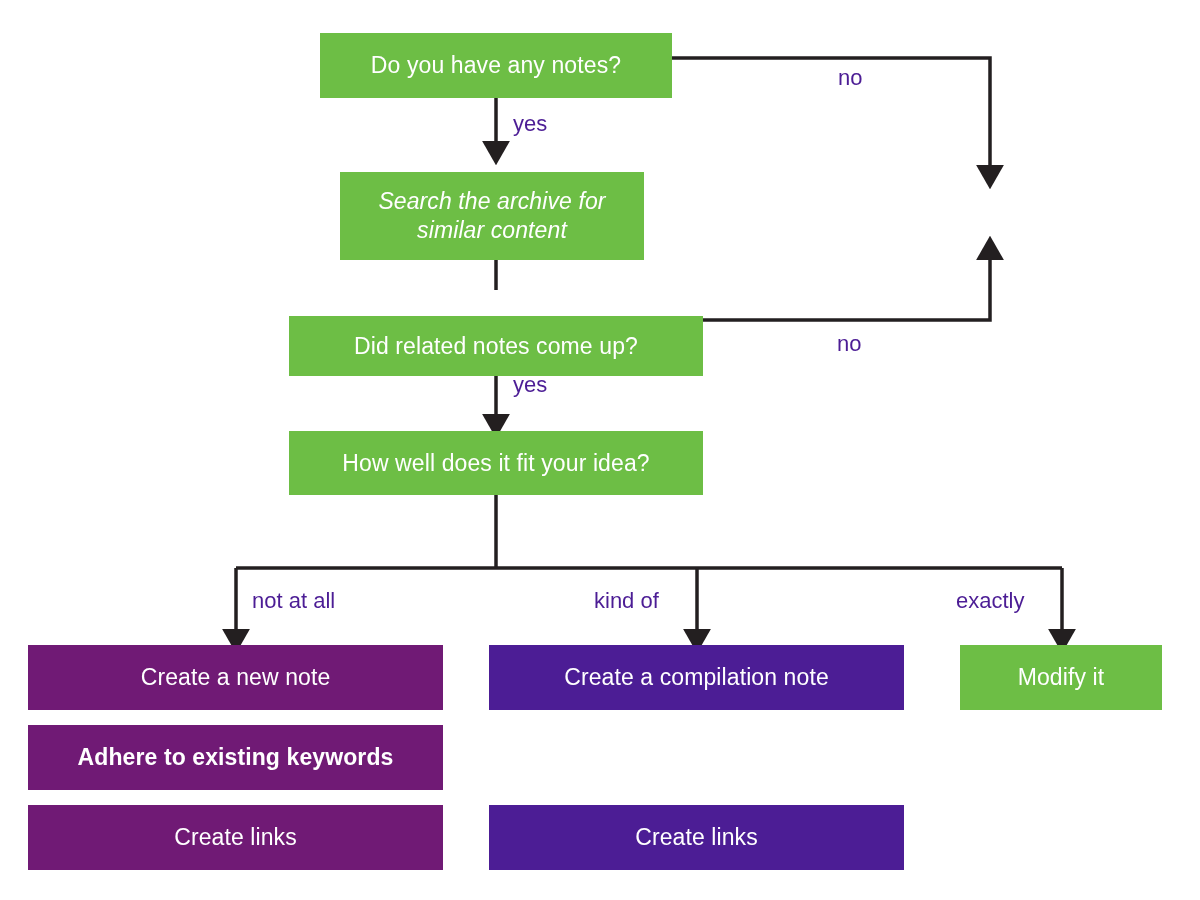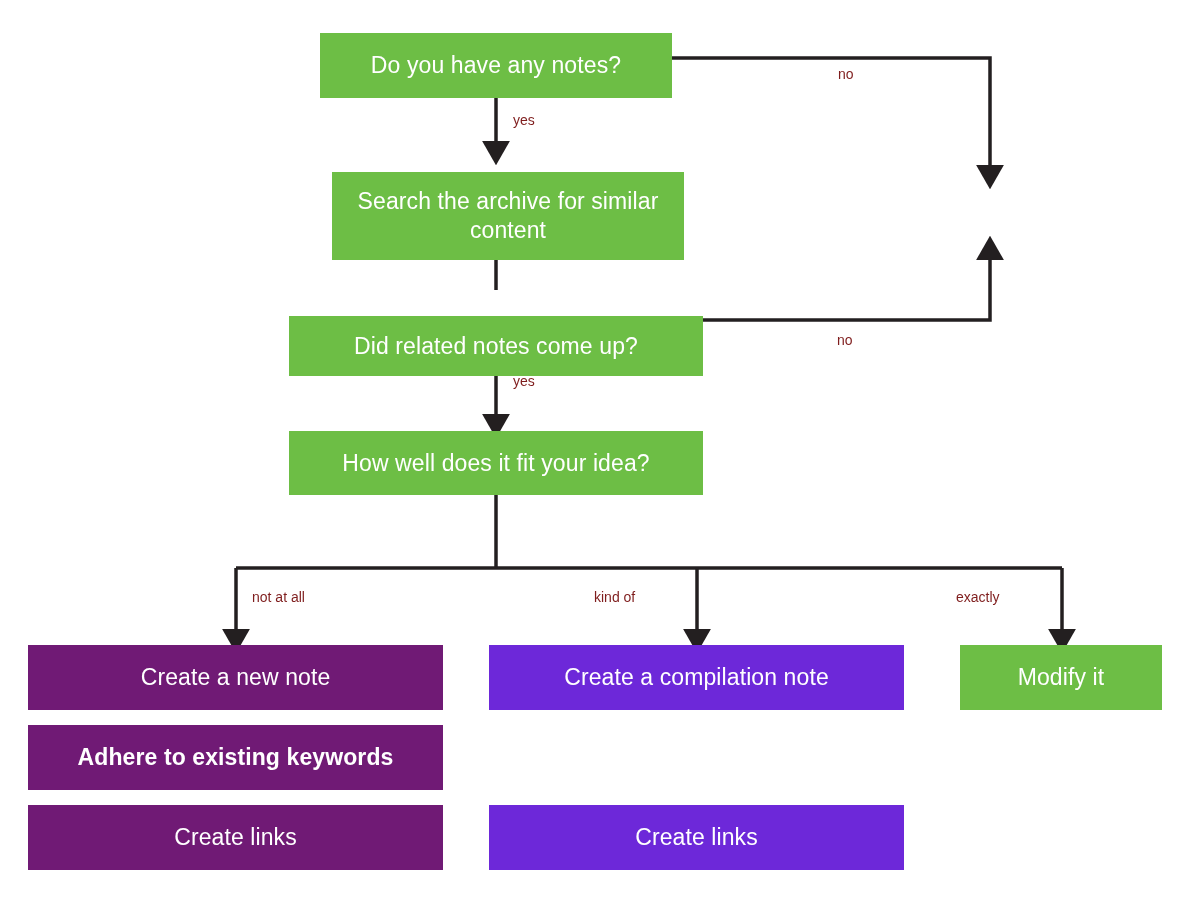--- a/index.html
+++ b/index.html
@@ -35,26 +35,26 @@
     text-align: center;
     color: #ffffff;
     font-size: 23px;
     line-height: 1.25;
     letter-spacing: 0.1px;
     box-sizing: border-box;
     padding: 18px 10px;
   }
   .node.green  { background: #6dbe45; }
   .node.blue   { background: #701a75; }
-  .node.red    { background: #6d28d9; }
+  .node.red    { background: #4c1d95; }
 
   .edge-label {
     position: absolute;
-    color: #7f1d1d;
-    font-size: 14px;
+    color: #4c1d95;
+    font-size: 22px;
     line-height: 1;
     white-space: nowrap;
   }
 </style>
 </head>
 <body>
 
 <div id="flowchart">
 
   <svg class="connectors" viewBox="0 0 1200 900" xmlns="http://www.w3.org/2000/svg">
@@ -79,21 +79,21 @@
 
     <path d="M236,568 L236,640" stroke="#231f20" stroke-width="3.5" fill="none" marker-end="url(#arrowhead)"></path>
 
     <path d="M697,568 L697,640" stroke="#231f20" stroke-width="3.5" fill="none" marker-end="url(#arrowhead)"></path>
 
     <path d="M1062,568 L1062,640" stroke="#231f20" stroke-width="3.5" fill="none" marker-end="url(#arrowhead)"></path>
   </svg>
 
   <div class="node green" style="left:320px; top:33px; width:352px; height:65px;">Do you have any notes?</div>
 
-  <div class="node green" style="left:332px; top:172px; width:352px; height:88px;">Search the archive for similar content</div>
+  <div class="node green" style="left:340px; top:172px; width:304px; height:88px;font-style:italic;">Search the archive for similar content</div>
 
   <div class="node green" style="left:289px; top:290px; width:414px; height:60px;margin-top:26px;">Did related notes come up?</div>
 
   <div class="node green" style="left:289px; top:431px; width:414px; height:64px;">How well does it fit your idea?</div>
 
 
   <div class="node blue" style="left:28px; top:645px; width:415px; height:65px;">Create a new note</div>
 
   <div class="node blue" style="left:28px; top:725px; width:415px; height:65px;font-weight:bold;">Adhere to existing keywords</div>
 

